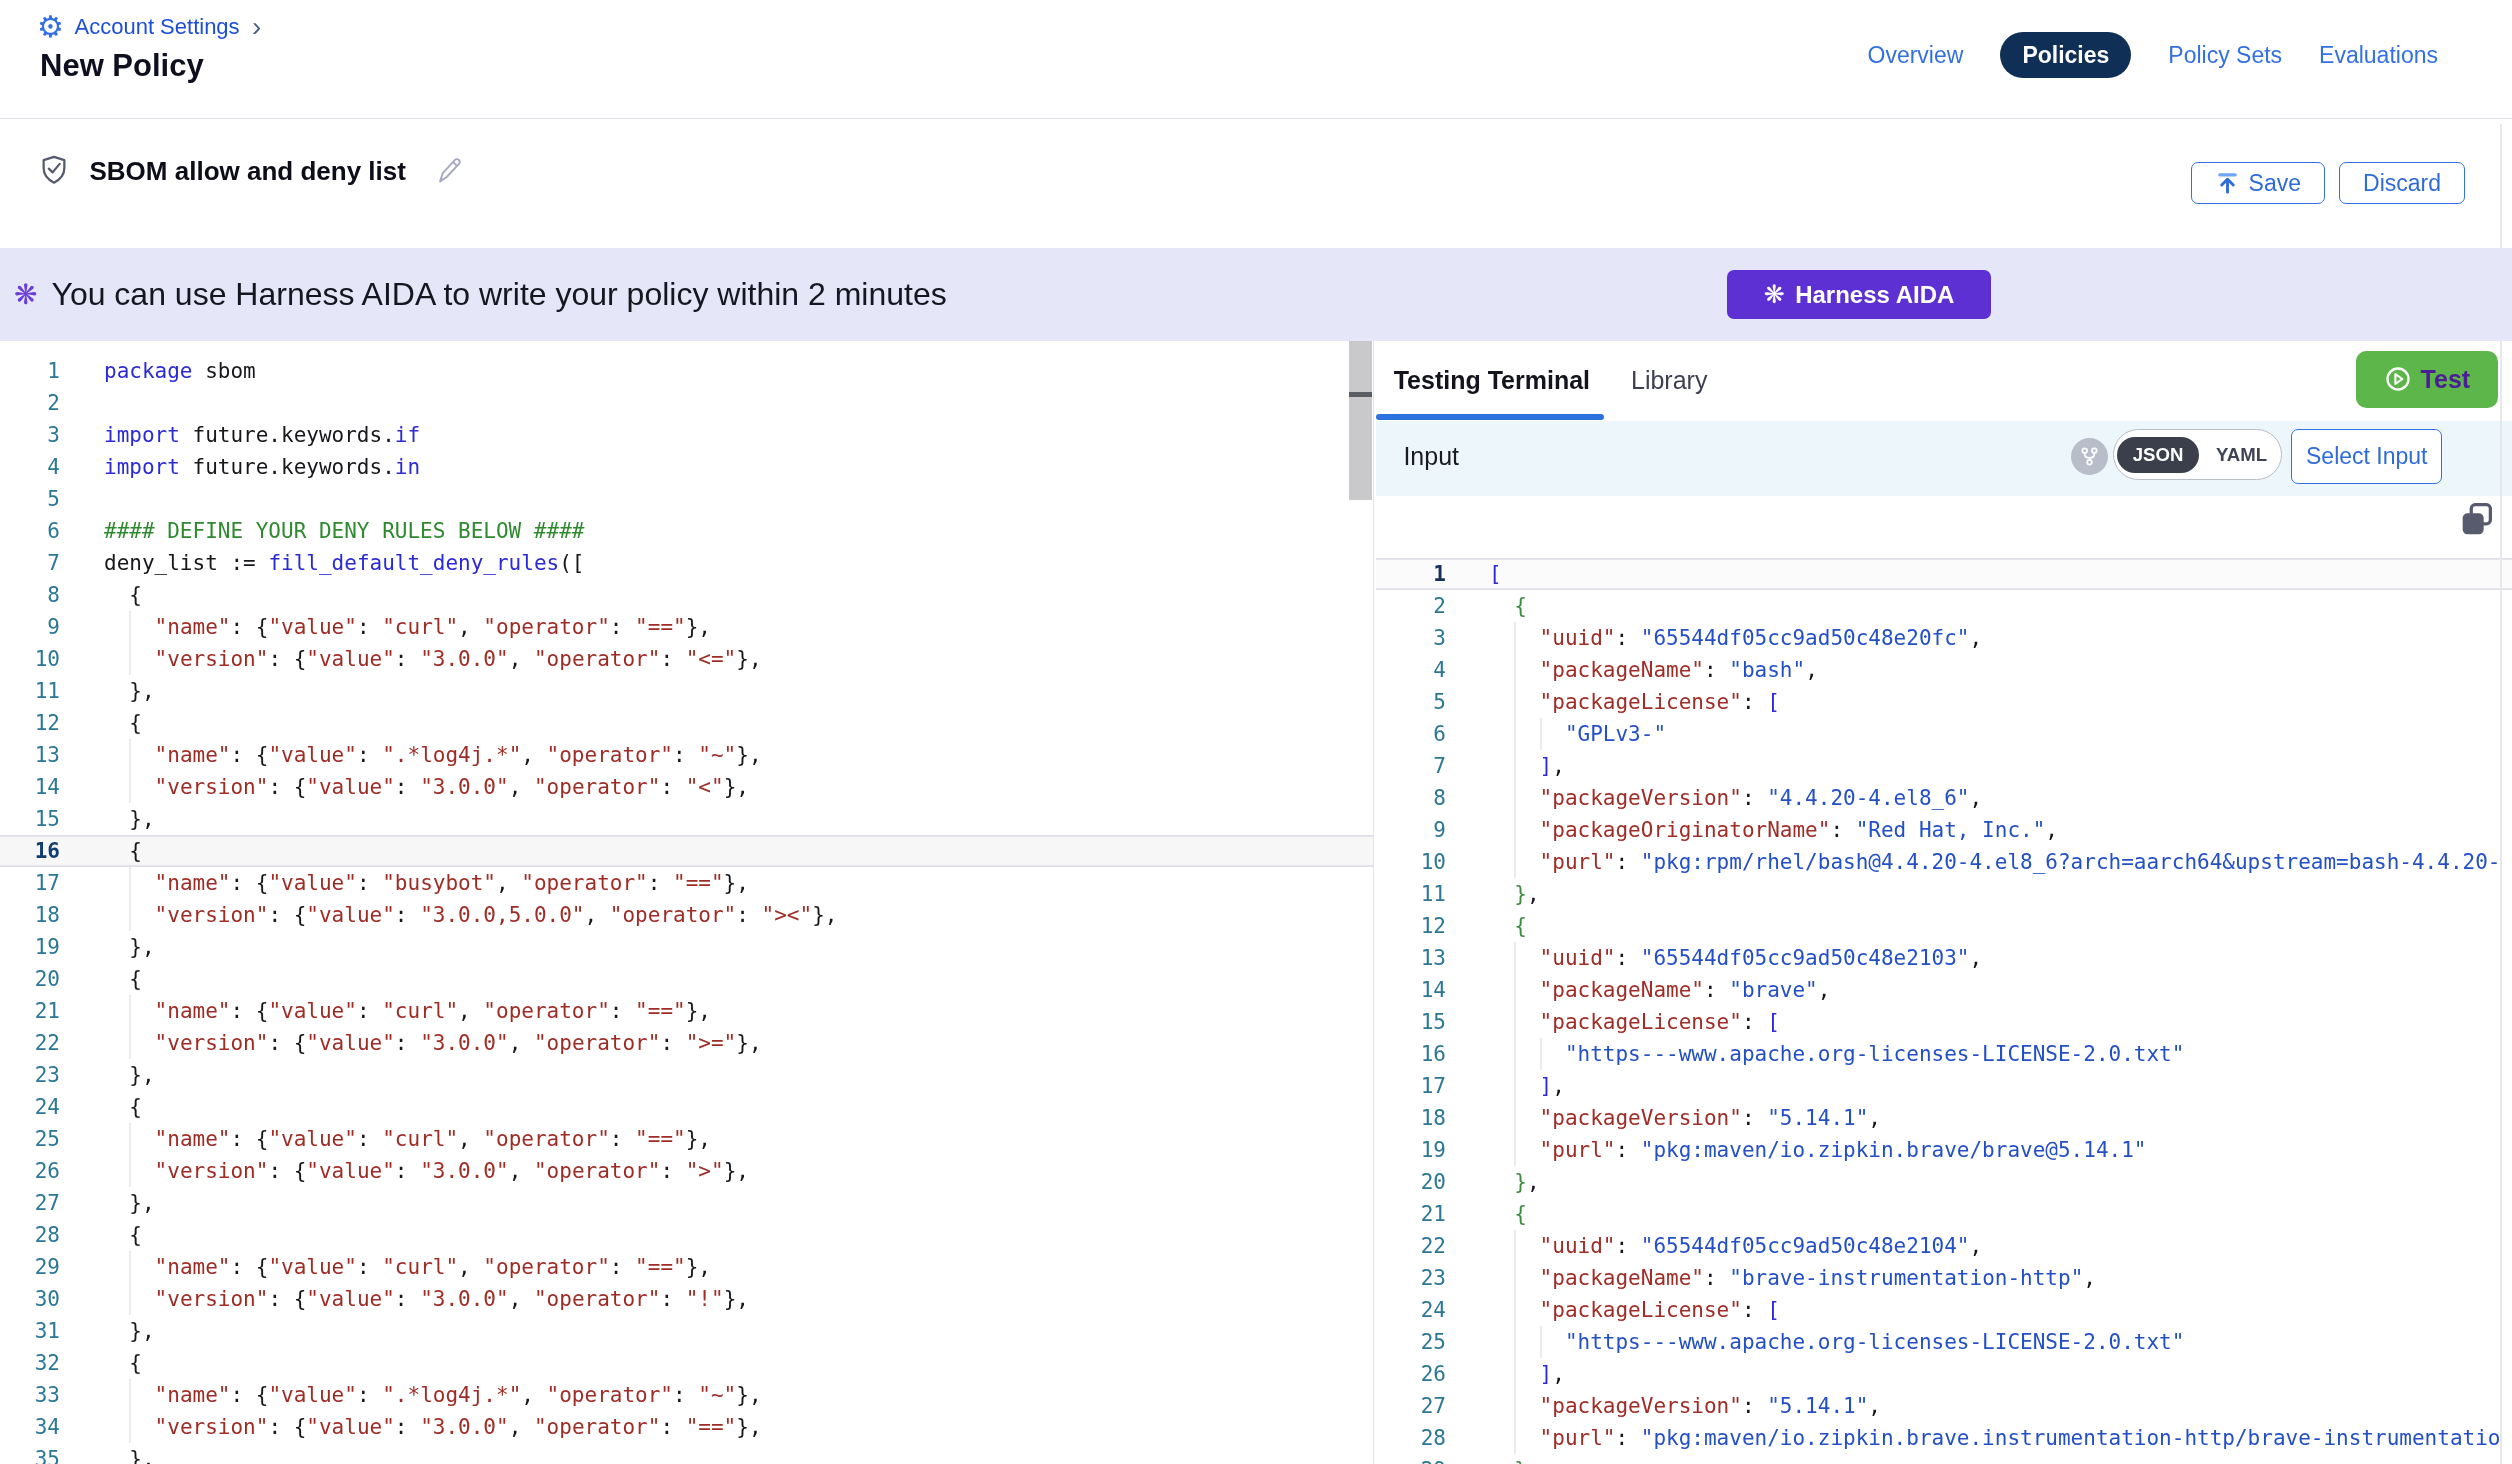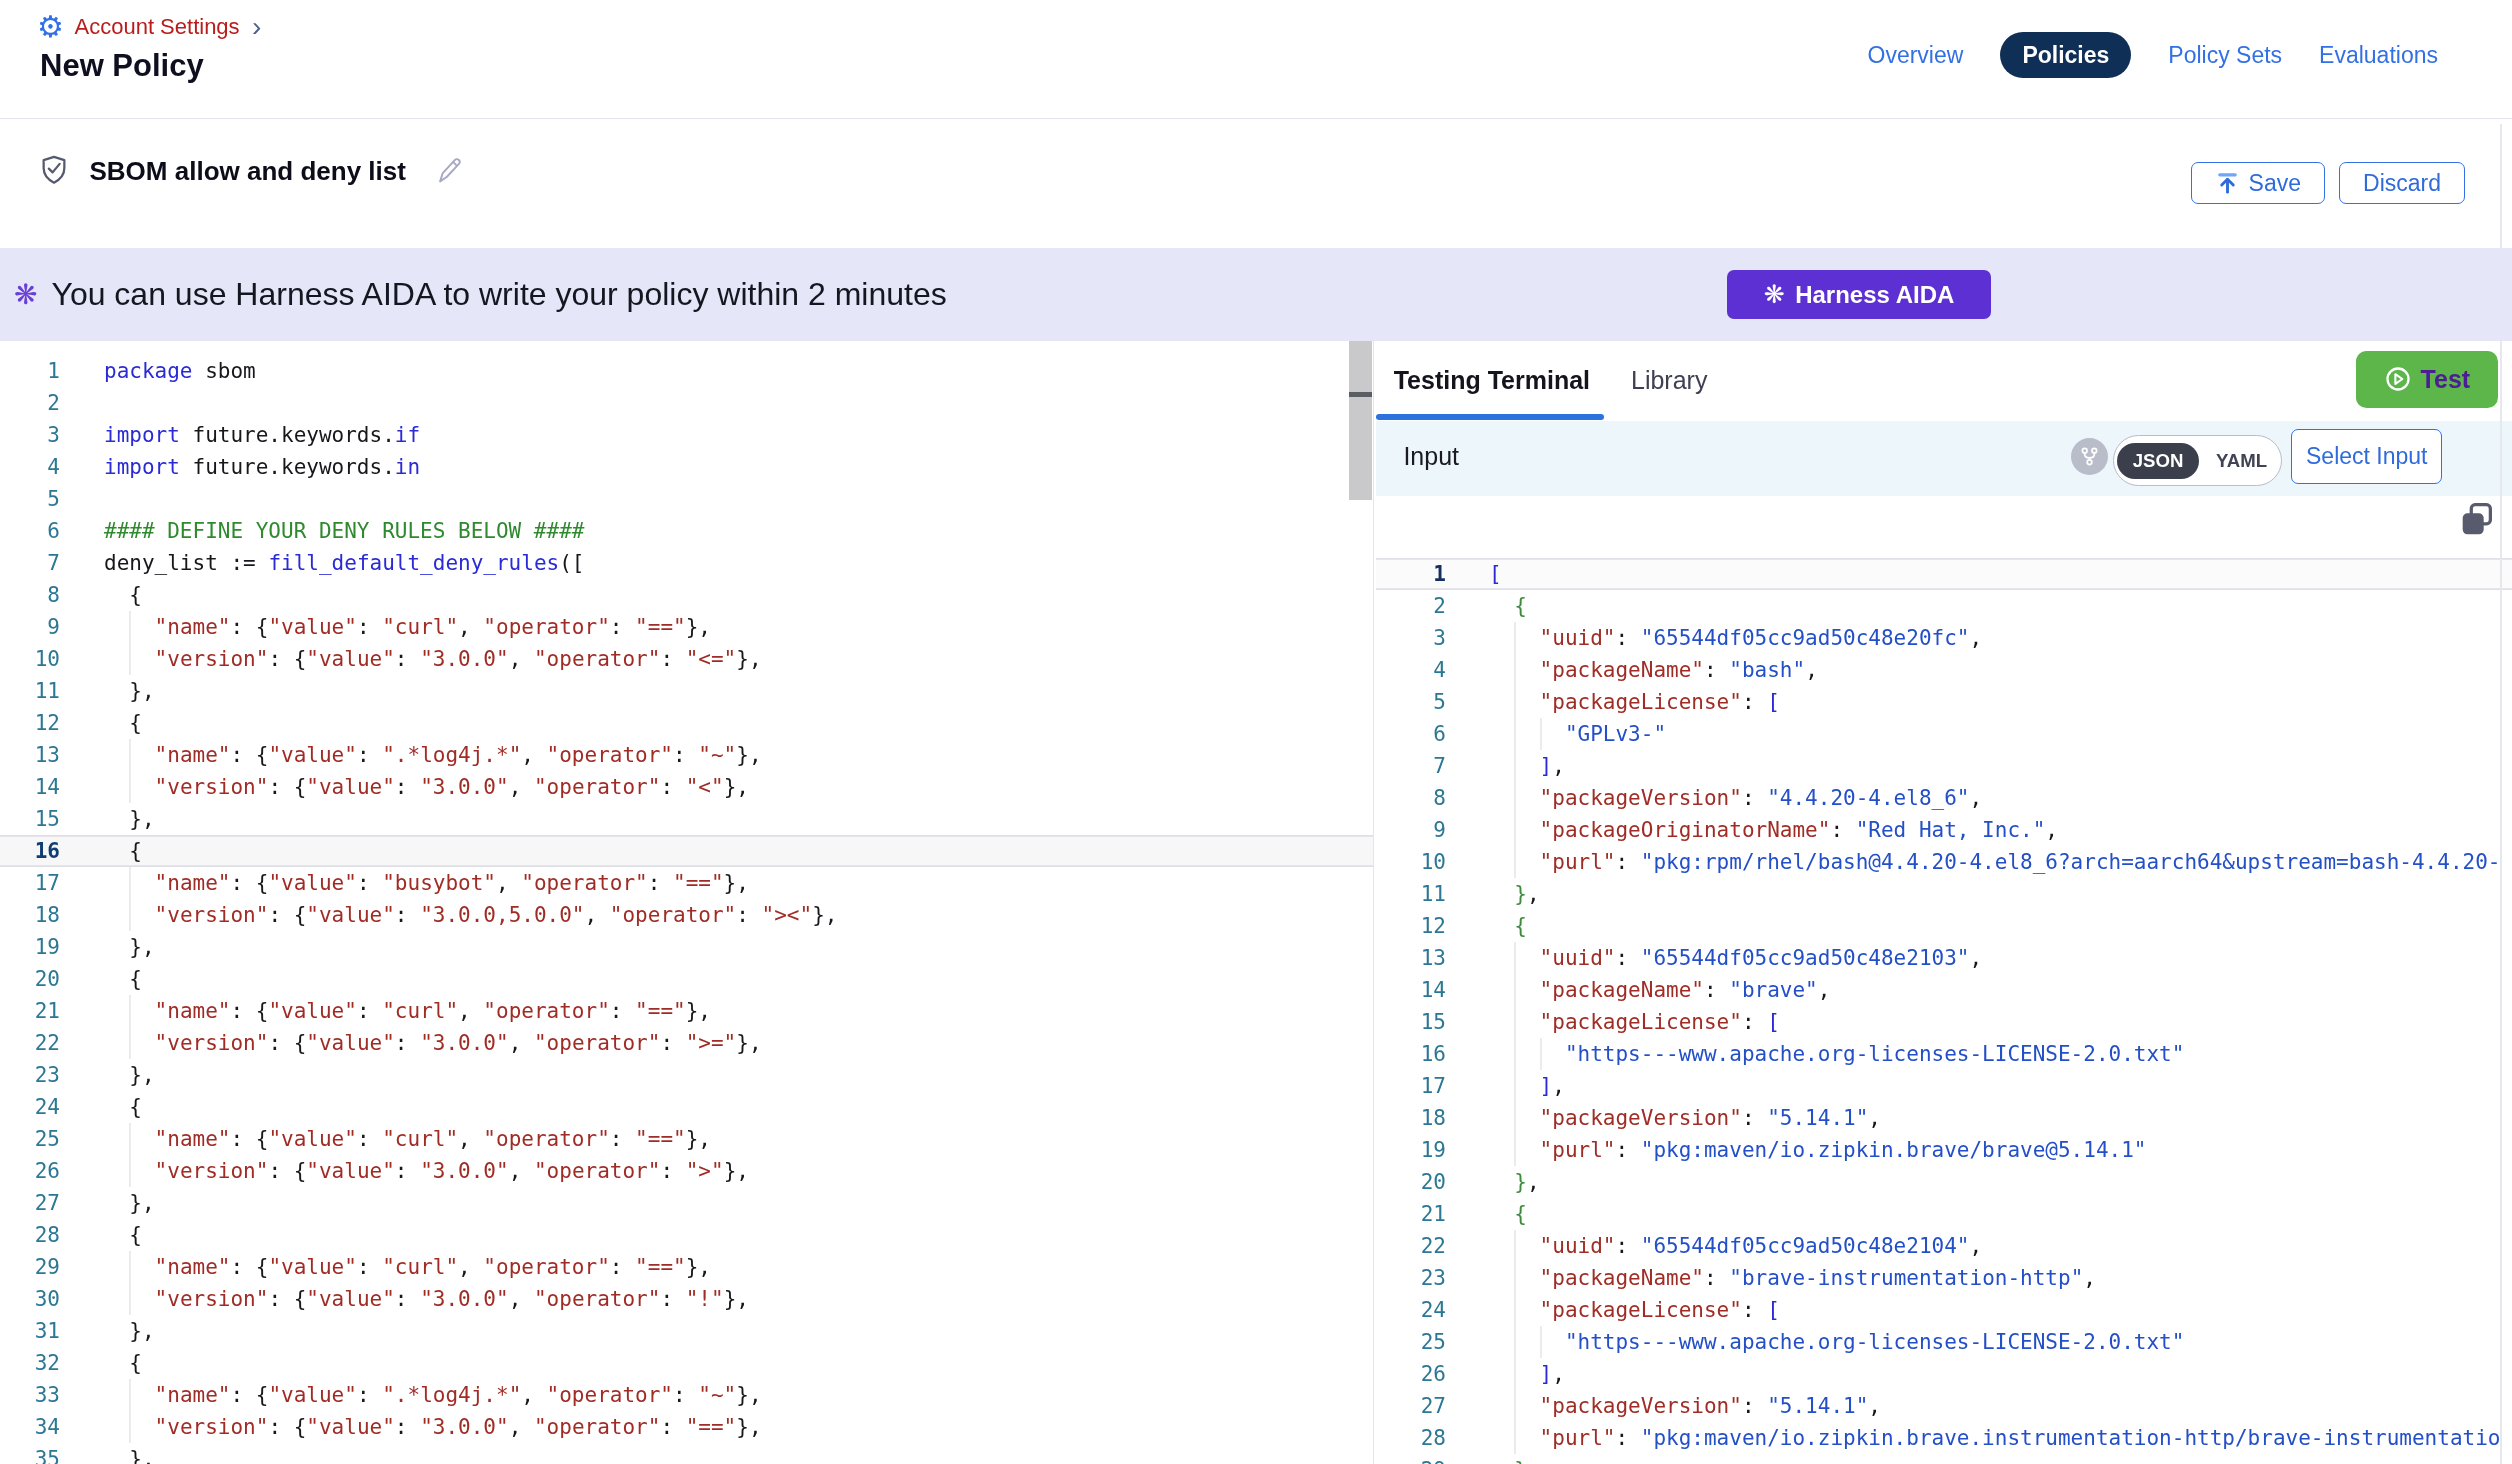--- a/index.html
+++ b/index.html
@@ -4,21 +4,21 @@
 <style>
   html,body{margin:0;padding:0;background:#ffffff;}
   .app{position:relative;width:2512px;height:1465px;background:#fff;overflow:hidden;
        font-family:"Liberation Sans","DejaVu Sans",sans-serif;color:#14151f;}
 
   
   .topbar{position:absolute;left:0;top:0;width:2512px;height:119px;background:#fff;
           border-bottom:1.8px solid #e2e3eb;box-sizing:border-box;}
   .breadcrumb{position:absolute;left:37px;top:12.4px;display:flex;align-items:center;gap:10.6px;}
   .gear{font-size:30px;color:#3370e4;line-height:1;}
-  .bc-link{font-size:22px;color:#b91c1c;text-decoration:none;}
+  .bc-link{font-size:22px;color:#1d4ed8;text-decoration:none;}
   .bc-chevron{font-size:28px;color:#49628b;line-height:1;margin-left:1.8px;}
   .page-title{position:absolute;left:40px;top:48px;font-size:31px;font-weight:bold;color:#0e1020;}
 
   .nav{position:absolute;right:74px;top:32px;display:flex;align-items:center;gap:37px;}
   .nav-item{font-size:23px;color:#3370e4;cursor:pointer;white-space:nowrap;}
   .nav-item.active{background:#0f2f56;color:#fff;font-weight:bold;padding:9.7px 22px;border-radius:884px;}
 
   
   .toolbar{position:absolute;left:0;top:120px;width:2512px;height:94px;background:#fff;}
   .policy-head{position:absolute;left:38px;top:34px;display:flex;align-items:center;gap:19.5px;}
@@ -66,21 +66,21 @@
   .tab.t2{left:255px;color:#3f4054;}
   .tab-underline{position:absolute;left:0;top:73px;width:228px;height:6.2px;background:#2b72df;border-radius:3.5px;}
   .test-btn{position:absolute;left:980px;top:9.7px;width:142px;height:57px;background:#5cb64a;
             border-radius:10.6px;color:#4c1d95;display:flex;align-items:center;justify-content:center;
             gap:8.8px;font-size:25px;font-weight:bold;cursor:pointer;}
 
   .input-bar{position:absolute;left:0;top:80px;width:100%;height:75px;background:#ecf6fb;}
   .input-label{position:absolute;left:27.4px;top:21px;font-size:25px;color:#191a24;}
   .fork{position:absolute;left:695px;top:97px;width:37px;height:37px;border-radius:50%;
         background:#b9bcc9;display:flex;align-items:center;justify-content:center;cursor:pointer;}
-  .fmt-toggle{position:absolute;left:737px;top:94px;height:51px;border:1.8px solid #b9bcc9;border-radius:884px;
+  .fmt-toggle{position:absolute;left:737px;top:88px;height:51px;border:1.8px solid #b9bcc9;border-radius:884px;
               background:#fff;display:flex;align-items:center;box-sizing:border-box;cursor:pointer;}
   .seg{font-size:18.6px;font-weight:bold;padding:7px 16px;border-radius:884px;}
   .seg.on{background:#3a3f4b;color:#fff;margin:2.7px;}
   .seg.off{color:#3f4353;padding:7px 14px;}
   .select-input{position:absolute;left:915px;top:88px;height:55px;padding:0 14px;border:1.8px solid #3370e4;
                 border-radius:7px;color:#2f6bda;font-size:23px;display:flex;align-items:center;
                 background:#fff;box-sizing:border-box;cursor:pointer;}
 
   .copy-btn{position:absolute;left:1080px;top:158px;width:42px;height:42px;cursor:pointer;}
   .rcontent{position:absolute;left:0;top:155px;width:100%;padding-top:62px;}

